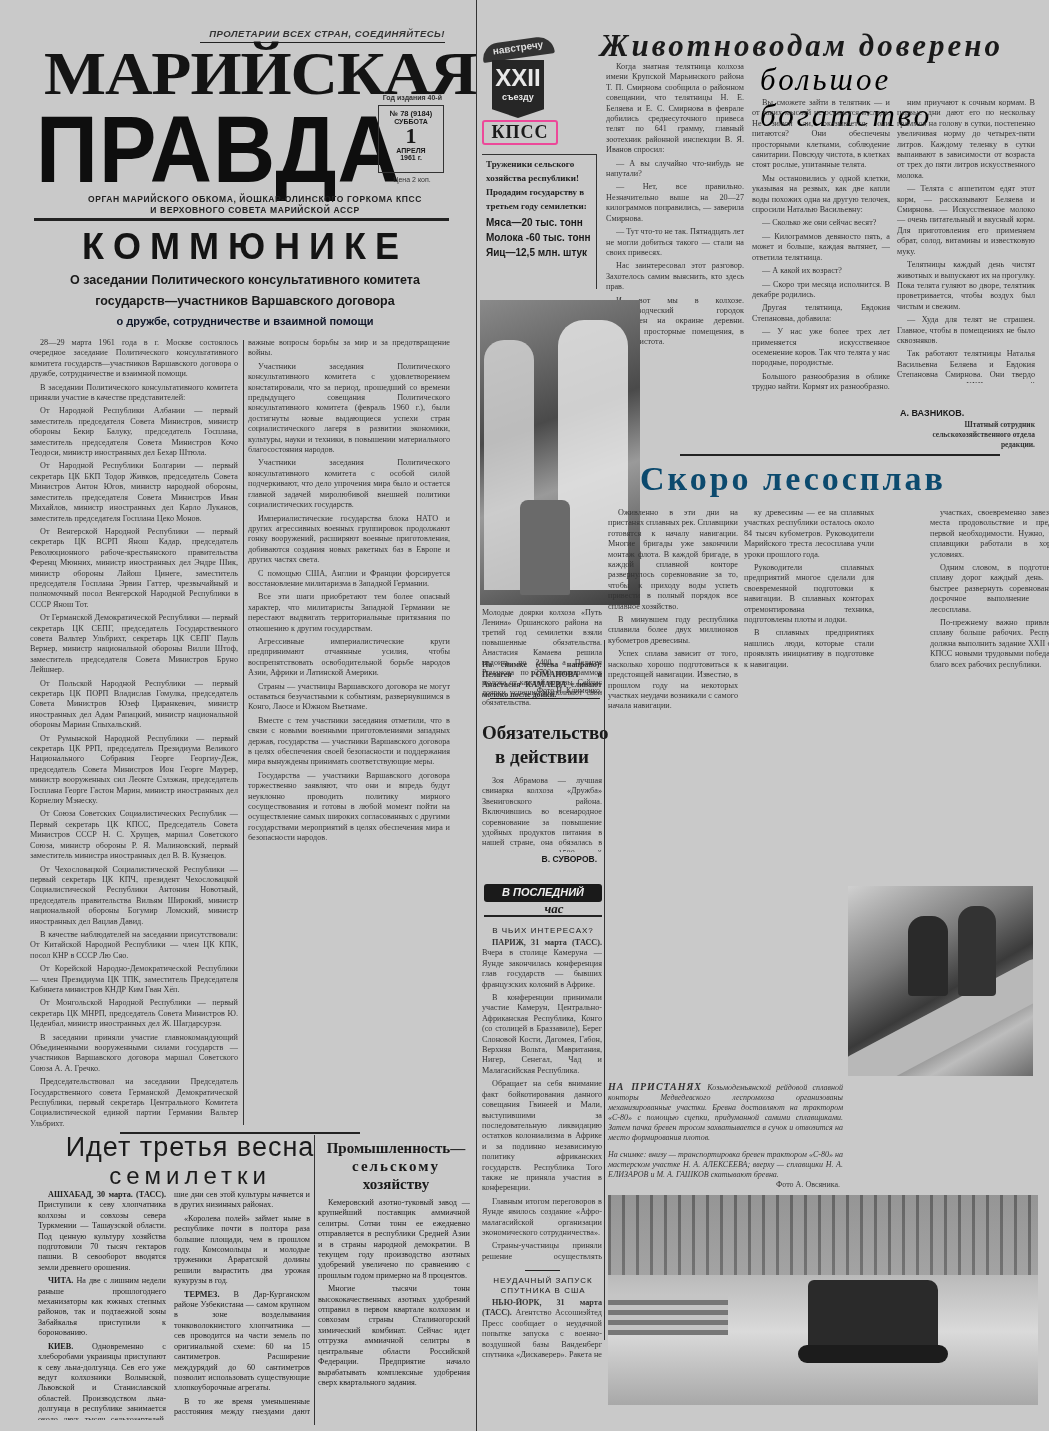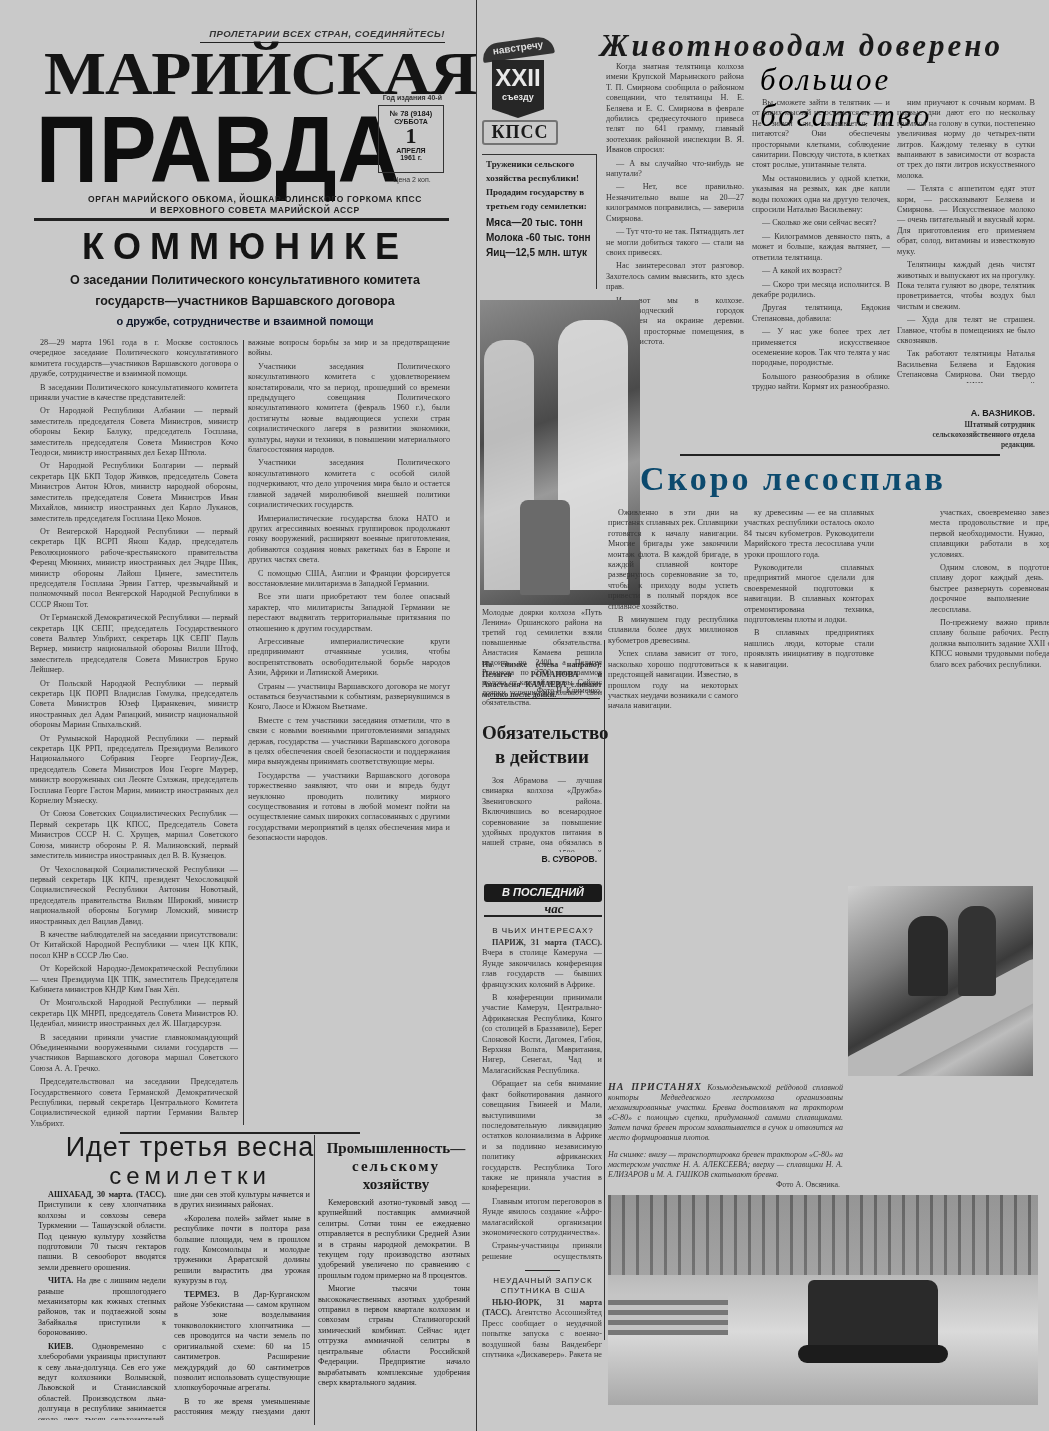--- a/index.html
+++ b/index.html
@@ -48,21 +48,21 @@
 <div class="abs sans center" style="left:60px;top:194px;width:390px;font-size:8.5px;font-weight:bold;letter-spacing:0.6px;color:#222;">ОРГАН МАРИЙСКОГО ОБКОМА, ЙОШКАР-ОЛИНСКОГО ГОРКОМА КПСС</div>
 <div class="abs sans center" style="left:60px;top:205px;width:390px;font-size:8.5px;font-weight:bold;letter-spacing:0.6px;color:#222;">И ВЕРХОВНОГО СОВЕТА МАРИЙСКОЙ АССР</div>
 <div class="rule" style="left:34px;top:218px;width:415px;height:3px;"></div>
 
 <div class="abs" style="left:478px;top:40px;width:80px;height:105px;">
   <div style="position:absolute;left:4px;top:0;width:72px;height:18px;background:#333;border-radius:36px 36px 4px 4px;transform:rotate(-8deg);"></div>
   <div style="position:absolute;left:8px;top:2px;width:64px;text-align:center;font-size:10px;font-weight:bold;color:#ddd;font-family:'Liberation Sans',sans-serif;transform:rotate(-8deg);">навстречу</div>
   <div style="position:absolute;left:14px;top:20px;width:52px;height:58px;background:#262626;clip-path:polygon(0 0,100% 0,100% 85%,50% 100%,0 85%);"></div>
   <div style="position:absolute;left:14px;top:24px;width:52px;text-align:center;font-size:24px;font-weight:900;color:#e8e8e8;font-family:'Liberation Sans',sans-serif;">XXII</div>
   <div style="position:absolute;left:14px;top:52px;width:52px;text-align:center;font-size:9px;font-weight:bold;color:#e8e8e8;font-family:'Liberation Sans',sans-serif;">съезду</div>
-  <div style="position:absolute;left:4px;top:80px;width:72px;text-align:center;font-size:18px;font-weight:900;color:#1a1a1a;font-family:'Liberation Serif',serif;letter-spacing:1px;border:2px solid #737373;border-radius:3px;">КПСС</div>
+  <div style="position:absolute;left:4px;top:80px;width:72px;text-align:center;font-size:18px;font-weight:900;color:#1a1a1a;font-family:'Liberation Serif',serif;letter-spacing:1px;border:2px solid #ec4899;border-radius:3px;">КПСС</div>
 </div>
 
 <div class="abs" style="left:482px;top:154px;width:114px;height:134px;border-right:1.5px solid #333;border-top:1.5px solid #333;font-family:'Liberation Serif',serif;">
   <div style="font-size:9px;line-height:14px;font-weight:bold;color:#222;padding:2px 4px 0 4px;">Труженики сельского хозяйства республики! Продадим государству в третьем году семилетки:</div>
   <div style="font-size:10px;font-weight:900;font-family:'Liberation Sans',sans-serif;padding:4px 4px 0 4px;">Мяса—20 тыс. тонн</div>
   <div style="font-size:10px;font-weight:900;font-family:'Liberation Sans',sans-serif;padding:4px 4px 0 4px;">Молока -60 тыс. тонн</div>
   <div style="font-size:10px;font-weight:900;font-family:'Liberation Sans',sans-serif;padding:4px 4px 0 4px;">Яиц—12,5 млн. штук</div>
 </div>
 <div class="vrule" style="left:476px;top:0;height:1431px;"></div>
 
@@ -126,21 +126,21 @@
   <p>— У нас уже более трех лет применяется искусственное осеменение коров. Так что телята у нас породные, породистые.</p>
   <p>Большого разнообразия в облике трудно найти. Кормят их разнообразно.</p>
 </div>
 <div class="col" style="left:897px;top:98px;width:138px;height:285px;">
   <p>ним приучают к сочным кормам. В первые дни дают его по нескольку граммов на голову в сутки, постепенно увеличивая норму до четырех-пяти литров. Каждому теленку в сутки выпаивают в зависимости от возраста от трех до пяти литров искусственного молока.</p>
   <p>— Телята с аппетитом едят этот корм, — рассказывают Беляева и Смирнова. — Искусственное молоко — очень питательный и вкусный корм. Для приготовления его применяем обрат, солод, витамины и известковую муку.</p>
   <p>Телятницы каждый день чистят животных и выпускают их на прогулку. Пока телята гуляют во дворе, телятник проветривается, чтобы воздух был чистым и свежим.</p>
   <p>— Худа для телят не страшен. Главное, чтобы в помещениях не было сквозняков.</p>
   <p>Так работают телятницы Наталья Васильевна Беляева и Евдокия Степановна Смирнова. Они твердо решили встретить XXII съезд родной Коммунистической партии новыми трудовыми успехами.</p>
 </div>
-<div class="abs sans" style="left:900px;top:408px;width:135px;text-align:right;font-size:9px;font-weight:bold;">А. ВАЗНИКОВ.</div>
+<div class="abs sans" style="left:900px;top:408px;width:135px;font-size:9px;font-weight:bold;">А. ВАЗНИКОВ.</div>
 <div class="abs" style="left:880px;top:420px;width:155px;text-align:right;font-size:7.5px;font-weight:bold;color:#333;">Штатный сотрудник</div>
 <div class="abs" style="left:860px;top:430px;width:175px;text-align:right;font-size:7.5px;font-weight:bold;color:#333;">сельскохозяйственного отдела</div>
 <div class="abs" style="left:880px;top:440px;width:155px;text-align:right;font-size:7.5px;font-weight:bold;color:#333;">редакции.</div>
 <div class="rule" style="left:680px;top:454px;width:320px;height:2px;"></div>
 
 <div class="photo" style="left:480px;top:300px;width:160px;height:305px;">
   <div style="position:absolute;left:4px;top:40px;width:50px;height:250px;background:#d8d8d8;border-radius:20px 20px 0 0;opacity:0.8;"></div>
   <div style="position:absolute;left:78px;top:20px;width:70px;height:270px;background:#e6e6e6;border-radius:26px 26px 0 0;opacity:0.85;"></div>
   <div style="position:absolute;left:40px;top:200px;width:50px;height:95px;background:#6a6a6a;border-radius:8px 8px 2px 2px;"></div>
 </div>

